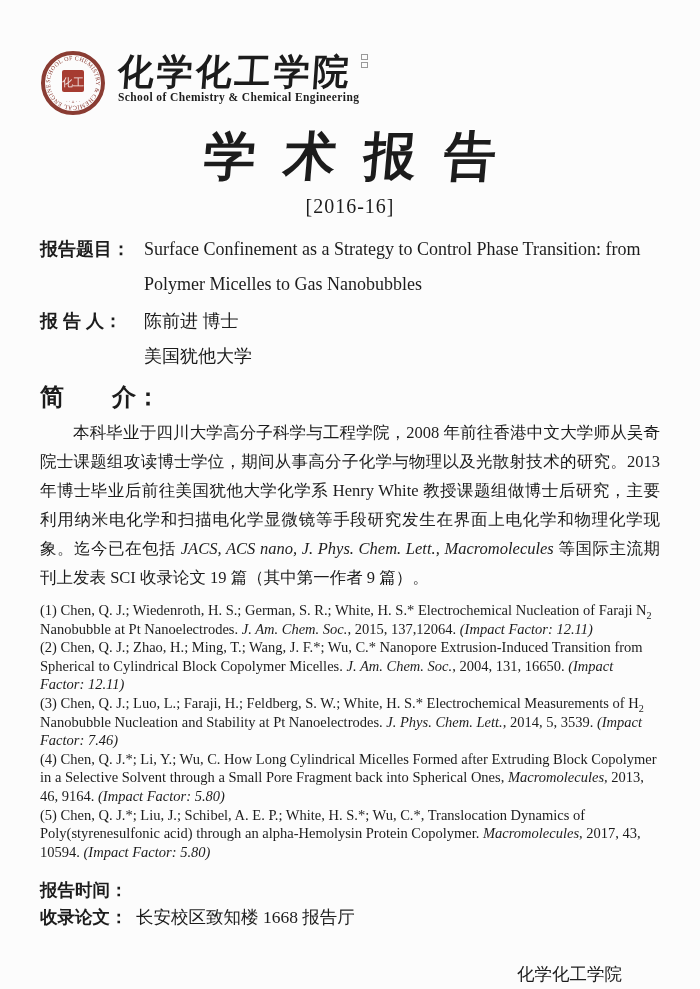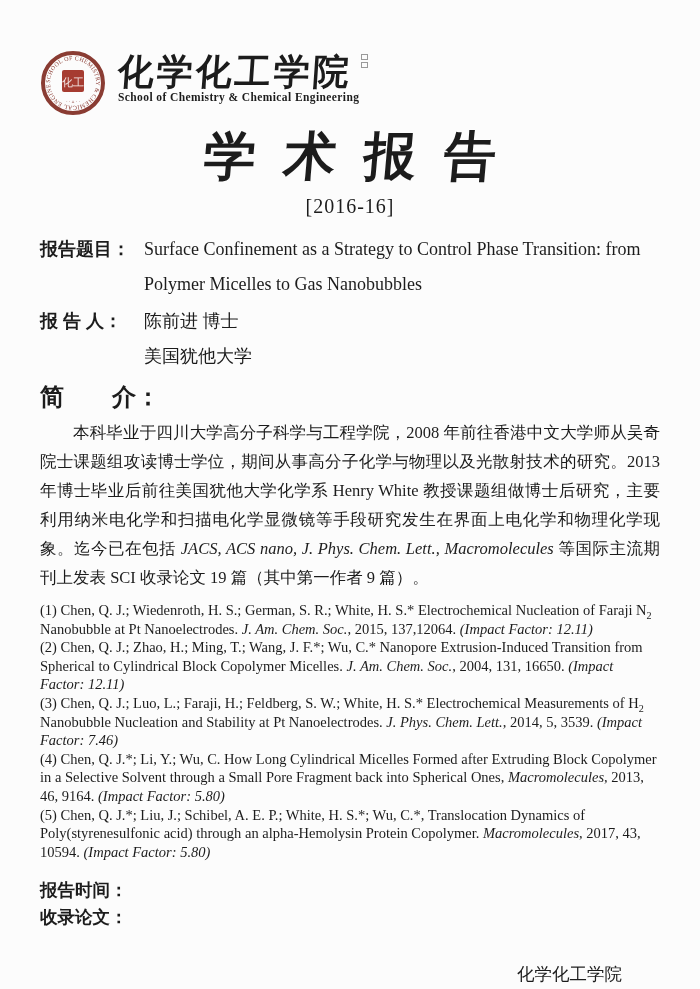--- a/index.html
+++ b/index.html
@@ -194,20 +194,21 @@
     <p class="publication"><span>(4) </span><span class="b">Chen, Q. J.*</span><span>; Li, Y.; Wu, C. How Long Cylindrical Micelles Formed after Extruding Block Copolymer in a Selective Solvent through a Small Pore Fragment back into Spherical Ones, </span><span class="i">Macromolecules</span><span>, </span><span class="b">2013</span><span>, 46, 9164. </span><span class="i">(Impact Factor: 5.80)</span></p>
     <p class="publication"><span>(5) </span><span class="b">Chen, Q. J.*</span><span>; Liu, J.; Schibel, A. E. P.; White, H. S.*; Wu, C.*, Translocation Dynamics of Poly(styrenesulfonic acid) through an alpha-Hemolysin Protein Copolymer. </span><span class="i">Macromolecules</span><span>, </span><span class="b">2017</span><span>, 43, 10594. </span><span class="i">(Impact Factor: 5.80)</span></p>
   </div>
 
   <div class="meta-rows">
     <div class="meta-row">
       <div class="meta-label">报告时间：</div>
     </div>
     <div class="meta-row">
       <div class="meta-label">收录论文：</div>
+      <div class="meta-value">长安校区致知楼 1668 报告厅</div>
     </div>
   </div>
 
   <div class="footer">
     <div class="footer-line">化学化工学院</div>
 
   </div>
 
 </div>
 

